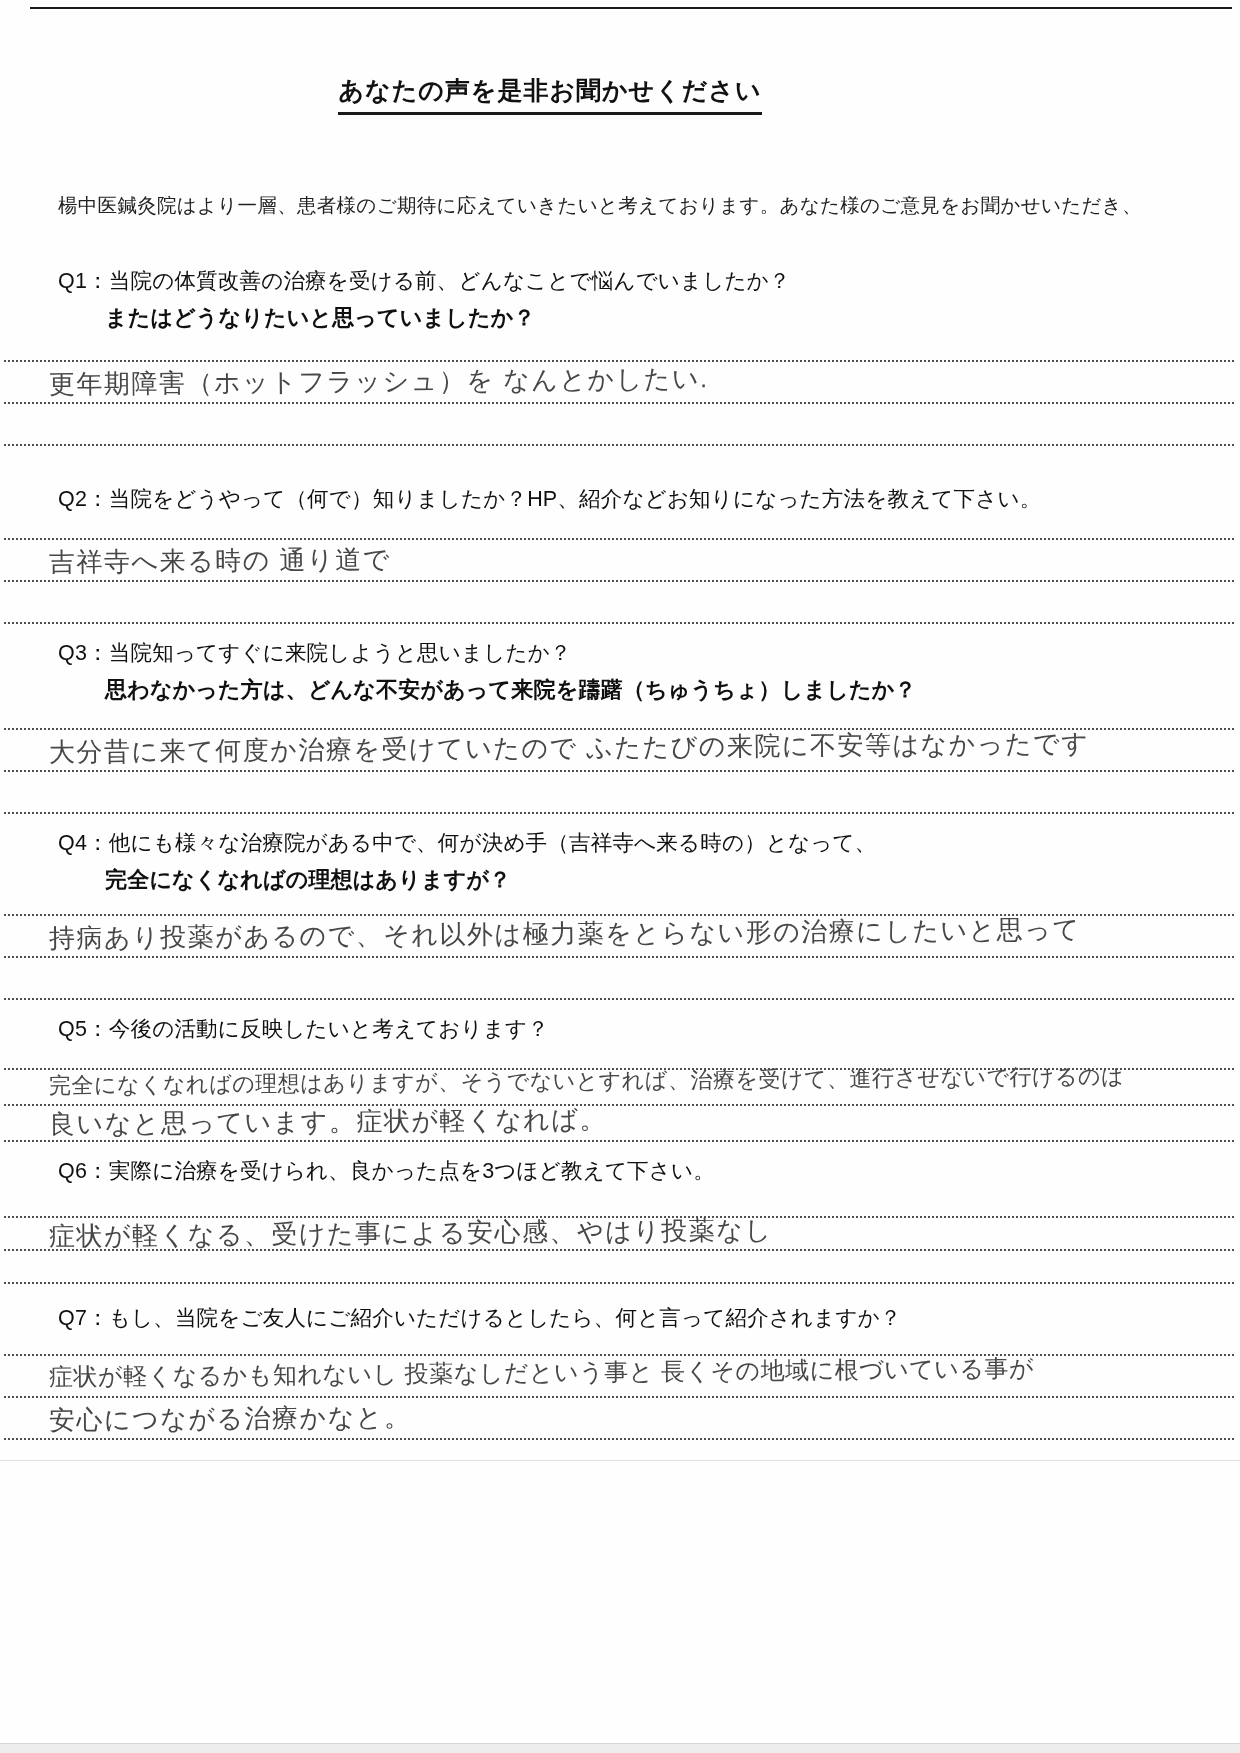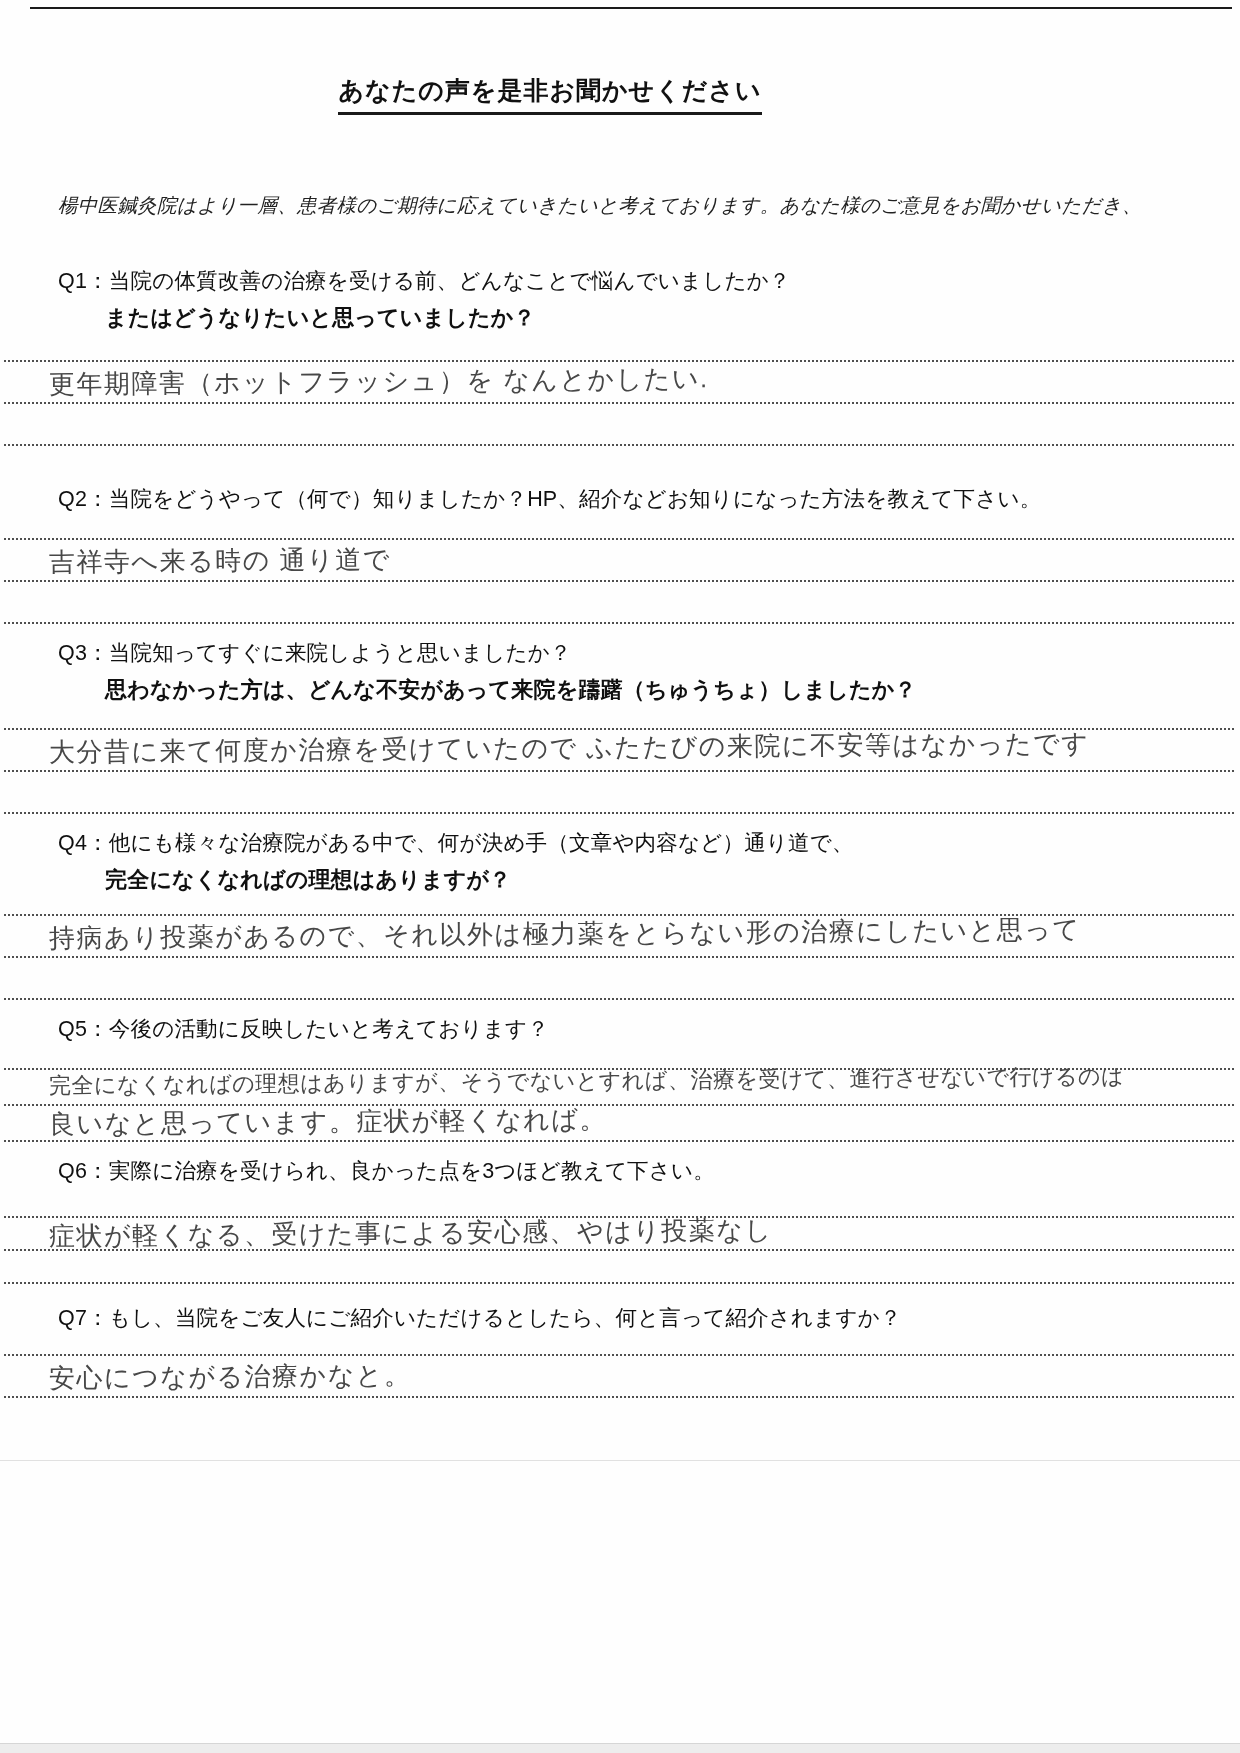--- a/index.html
+++ b/index.html
@@ -15,21 +15,21 @@
   }
   .title-wrap {
     position:absolute; top:74px; left:0; right:140px; text-align:center;
   }
   .title {
     display:inline-block; font-size:25px; font-weight:bold; color:#111;
     letter-spacing:1px; border-bottom:3px solid #1a1a1a; padding-bottom:5px;
   }
   .intro {
     position:absolute; top:188px; left:58px; right:48px;
-    font-size:19.5px; line-height:34px; color:#212121; letter-spacing:0.3px;font-style:italic;
+    font-size:19.5px; line-height:34px; color:#212121; letter-spacing:0.3px;
   }
   .q-line1 {
     position:absolute; left:58px; right:20px;
     font-size:21.5px; font-weight:normal; color:#101010; letter-spacing:0.2px;
     white-space:nowrap;
   }
   .q-line2 {
     position:absolute; left:105px; right:20px;
     font-size:22px; font-weight:bold; color:#101010; letter-spacing:0.2px;
     white-space:nowrap;
@@ -89,40 +89,41 @@
     <div class="answer-row"><span class="hand"></span></div>
   </div>
 
   <div class="q-line1" style="top:638px"><span>Q3：</span><span>当院知ってすぐに来院しようと思いましたか？</span></div>
   <div class="q-line2" style="top:675px">思わなかった方は、どんな不安があって来院を躊躇（ちゅうちょ）しましたか？</div>
   <div class="answers" style="top:728px">
     <div class="answer-row"><span class="hand">大分昔に来て何度か治療を受けていたので ふたたびの来院に不安等はなかったです</span></div>
     <div class="answer-row"><span class="hand"></span></div>
   </div>
 
-  <div class="q-line1" style="top:828px"><span>Q4：</span><span>他にも様々な治療院がある中で、何が決め手（文章や内容など）通り道で、</span></div>
+  <div class="q-line1" style="top:828px"><span>Q4：</span><span>他にも様々な治療院がある中で、何が決め手（吉祥寺へ来る時の）となって、</span></div>
   <div class="q-line2" style="top:865px">完全になくなればの理想はありますが？</div>
   <div class="answers" style="top:914px">
     <div class="answer-row"><span class="hand">持病あり投薬があるので、それ以外は極力薬をとらない形の治療にしたいと思って</span></div>
     <div class="answer-row"><span class="hand"></span></div>
   </div>
 
   <div class="q-line1" style="top:1014px"><span>Q5：</span><span>今後の活動に反映したいと考えております？</span></div>
   <div class="answers rows-36" style="top:1068px">
     <div class="answer-row"><span class="hand sm">完全になくなればの理想はありますが、そうでないとすれば、治療を受けて、進行させないで行けるのは</span></div>
     <div class="answer-row"><span class="hand">良いなと思っています。症状が軽くなれば。</span></div>
   </div>
 
   <div class="q-line1" style="top:1156px"><span>Q6：</span><span>実際に治療を受けられ、良かった点を3つほど教えて下さい。</span></div>
   <div class="answers rows-33" style="top:1216px">
     <div class="answer-row"><span class="hand">症状が軽くなる、受けた事による安心感、やはり投薬なし</span></div>
     <div class="answer-row"><span class="hand"></span></div>
   </div>
 
   <div class="q-line1" style="top:1303px"><span>Q7：</span><span>もし、当院をご友人にご紹介いただけるとしたら、何と言って紹介されますか？</span></div>
   <div class="answers" style="top:1354px">
+    <div class="answer-row"><span class="hand md">症状が軽くなるかも知れないし 投薬なしだという事と 長くその地域に根づいている事が</span></div>
     <div class="answer-row"><span class="hand">安心につながる治療かなと。</span></div>
   </div>
 
   <div class="faint-divider"></div>
   <div class="scan-bottom-edge"></div>
 
 </div>
 
 </body></html>

